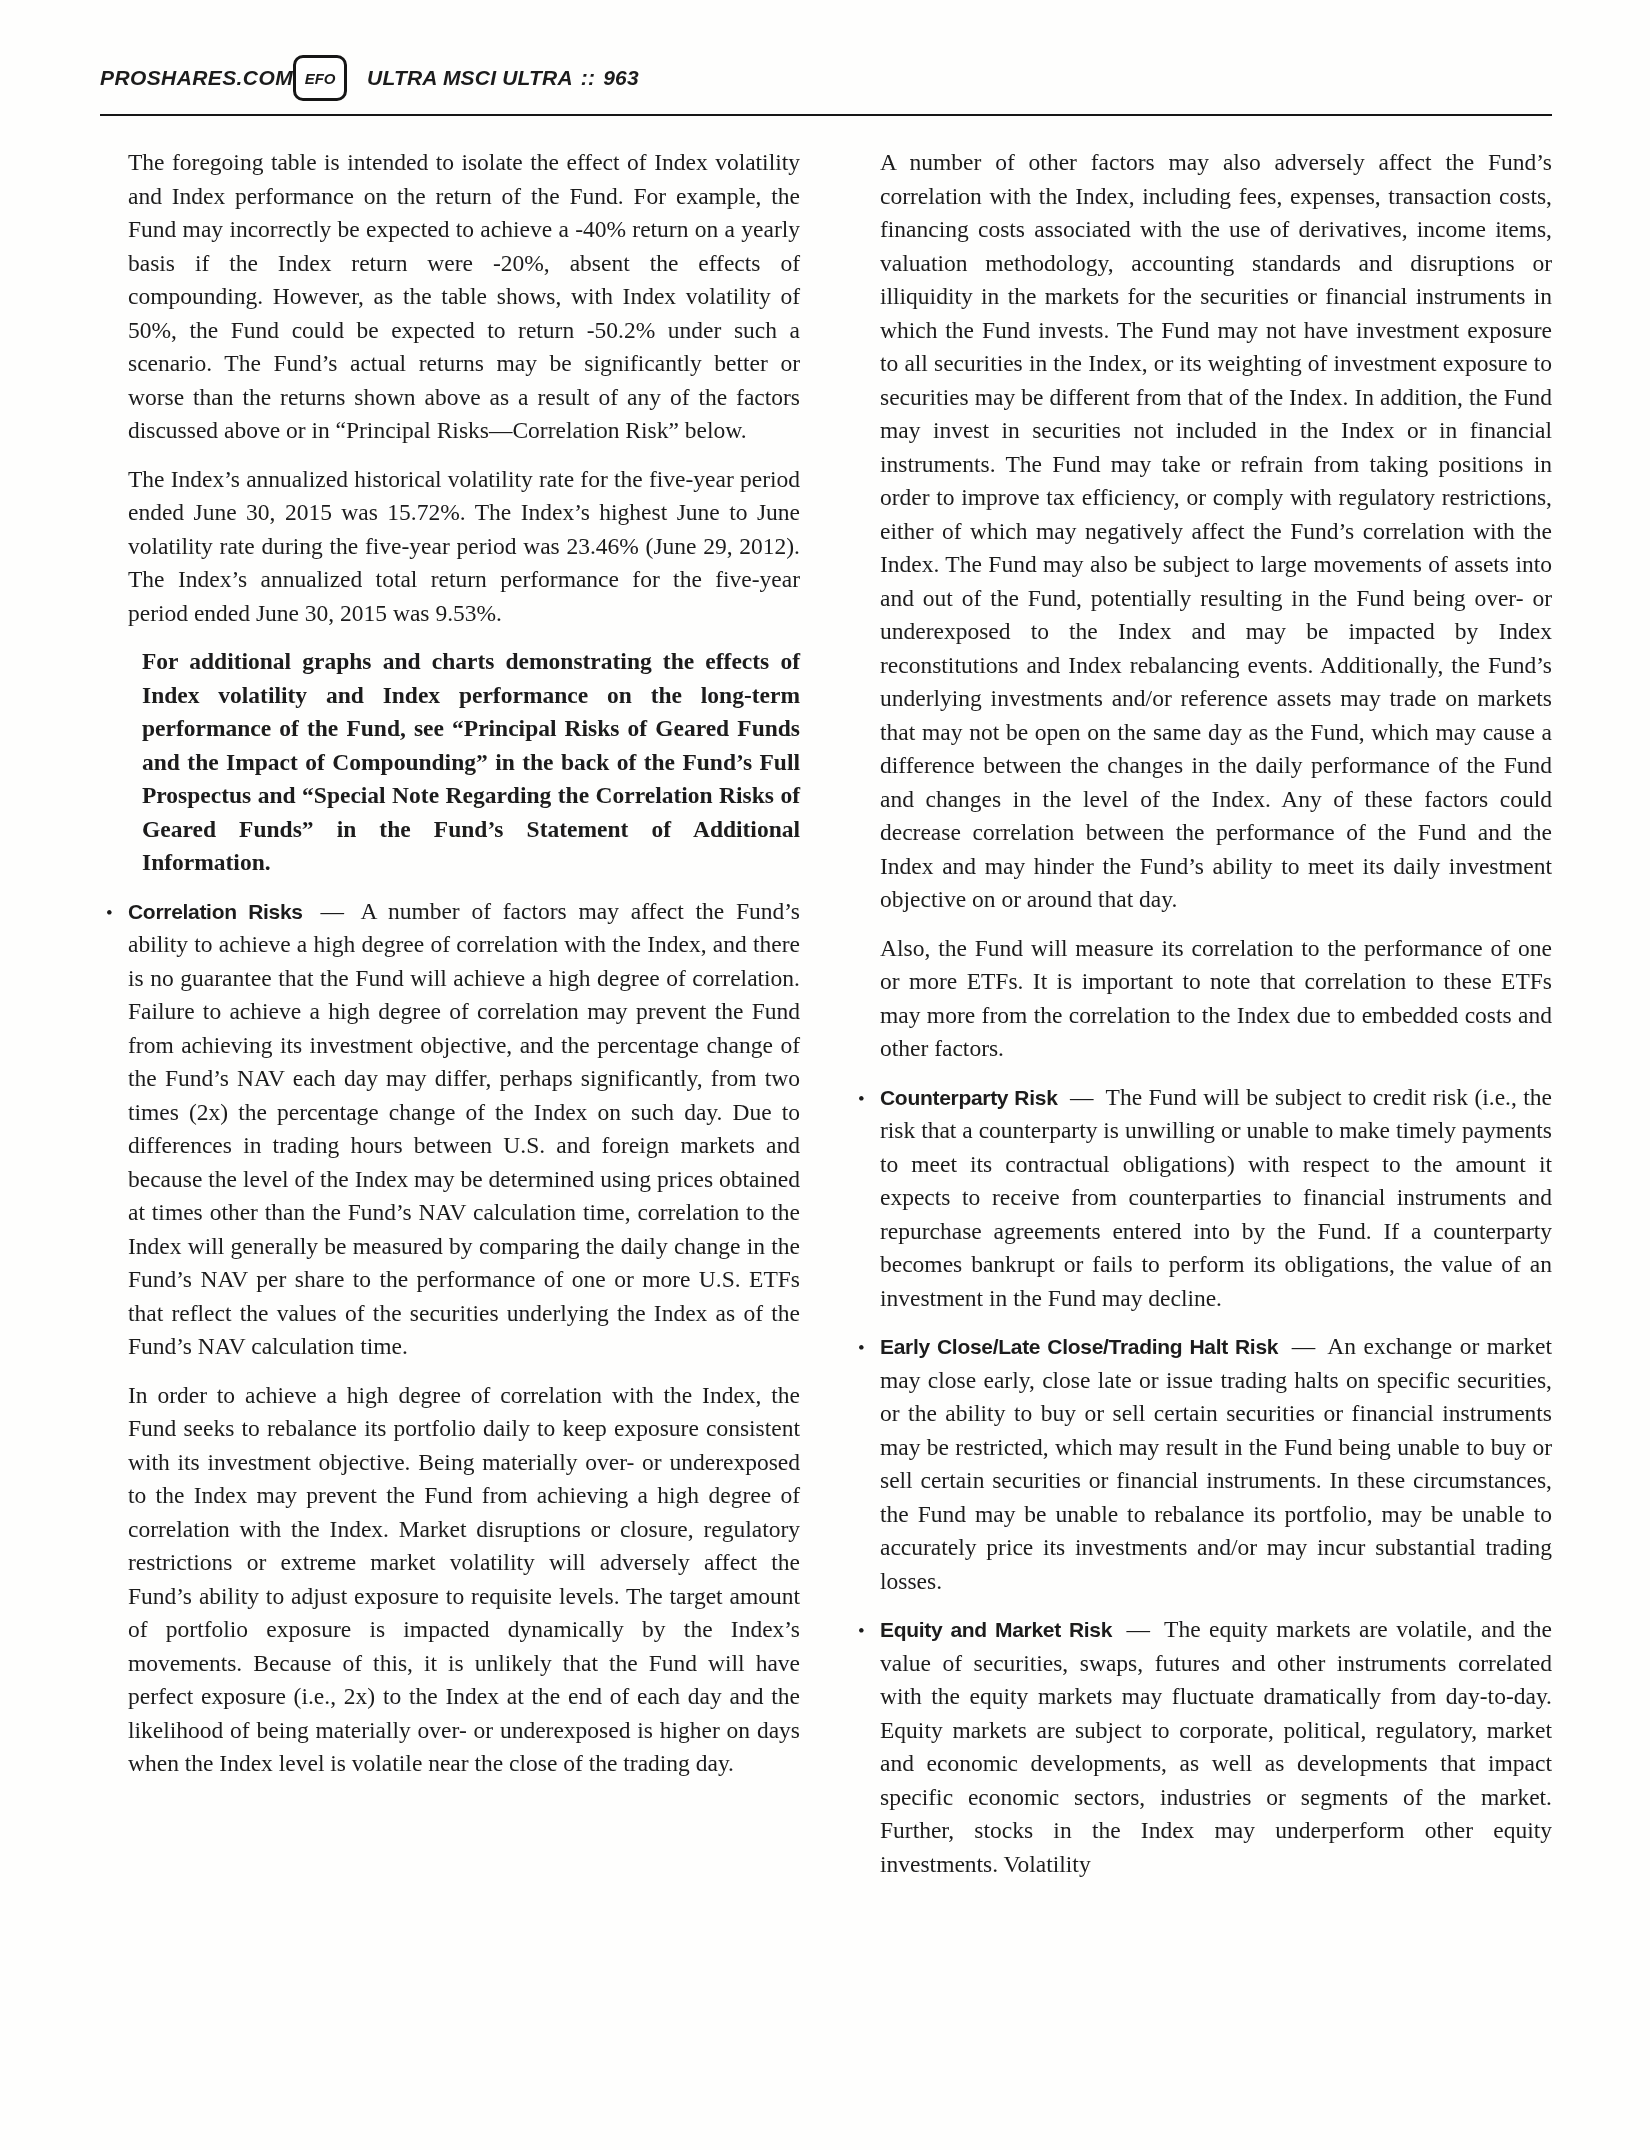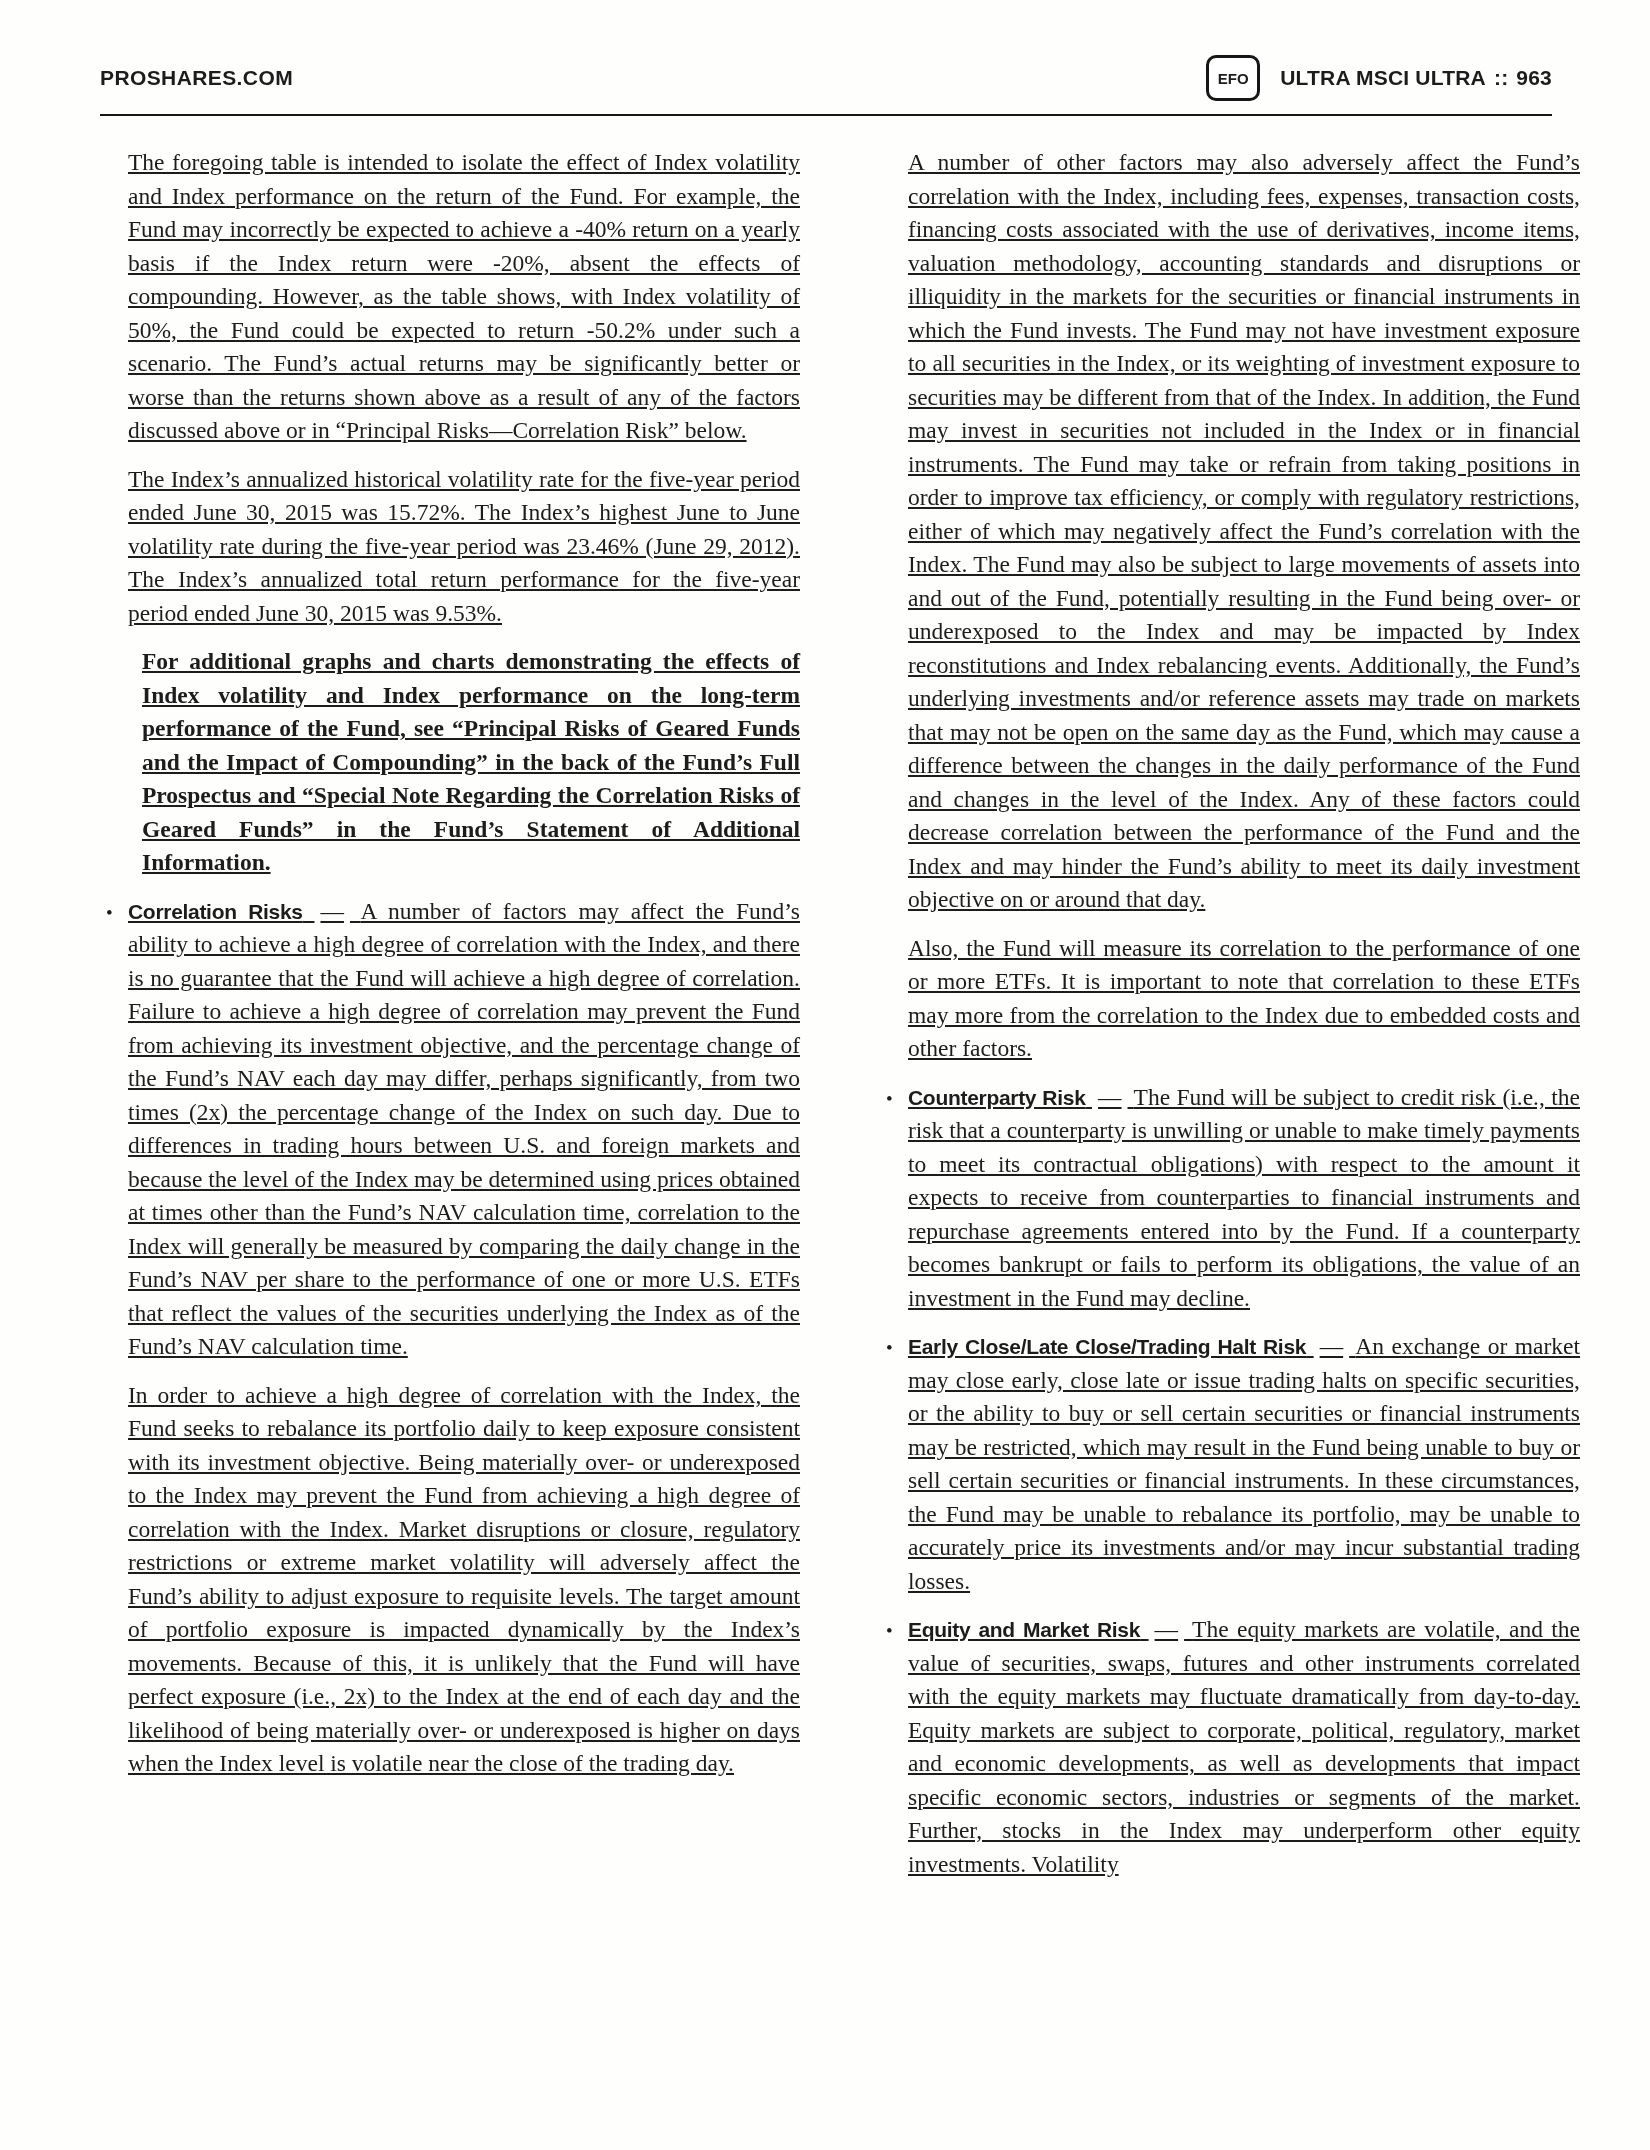--- a/index.html
+++ b/index.html
@@ -11,22 +11,23 @@
     overflow: hidden;
     font-family: "Liberation Serif", serif;
     color: #1c1c1c;
   }
   .header {
     position: absolute;
     top: 55px;
     left: 100px;
     width: 1452px;
     display: flex;
-    justify-content: space-between;
+    justify-content: flex-start;
     align-items: center;
+    font-style: italic;
   }
   .brand {
     font-family: "Liberation Sans", sans-serif;
     font-weight: 700;
     font-size: 21px;
     letter-spacing: 0.4px;
   }
   .header-right {
     display: flex;
     align-items: center;
@@ -59,22 +60,21 @@
     top: 114px;
     left: 100px;
     width: 1452px;
     border-top: 2.5px solid #161616;
   }
   .columns {
     position: absolute;
     top: 146px;
     left: 100px;
     display: flex;
-    gap: 80px;
-    text-decoration: underline;
+    gap: 52px;
   }
   .col { width: 700px; }
   .block {
     margin: 0 0 15px 28px;
     text-align: justify;
     font-size: 23.5px;
     line-height: 33.5px;
   }
   .block.bold { font-weight: 700; margin-left: 42px; }
   .bullet-block { position: relative; }

